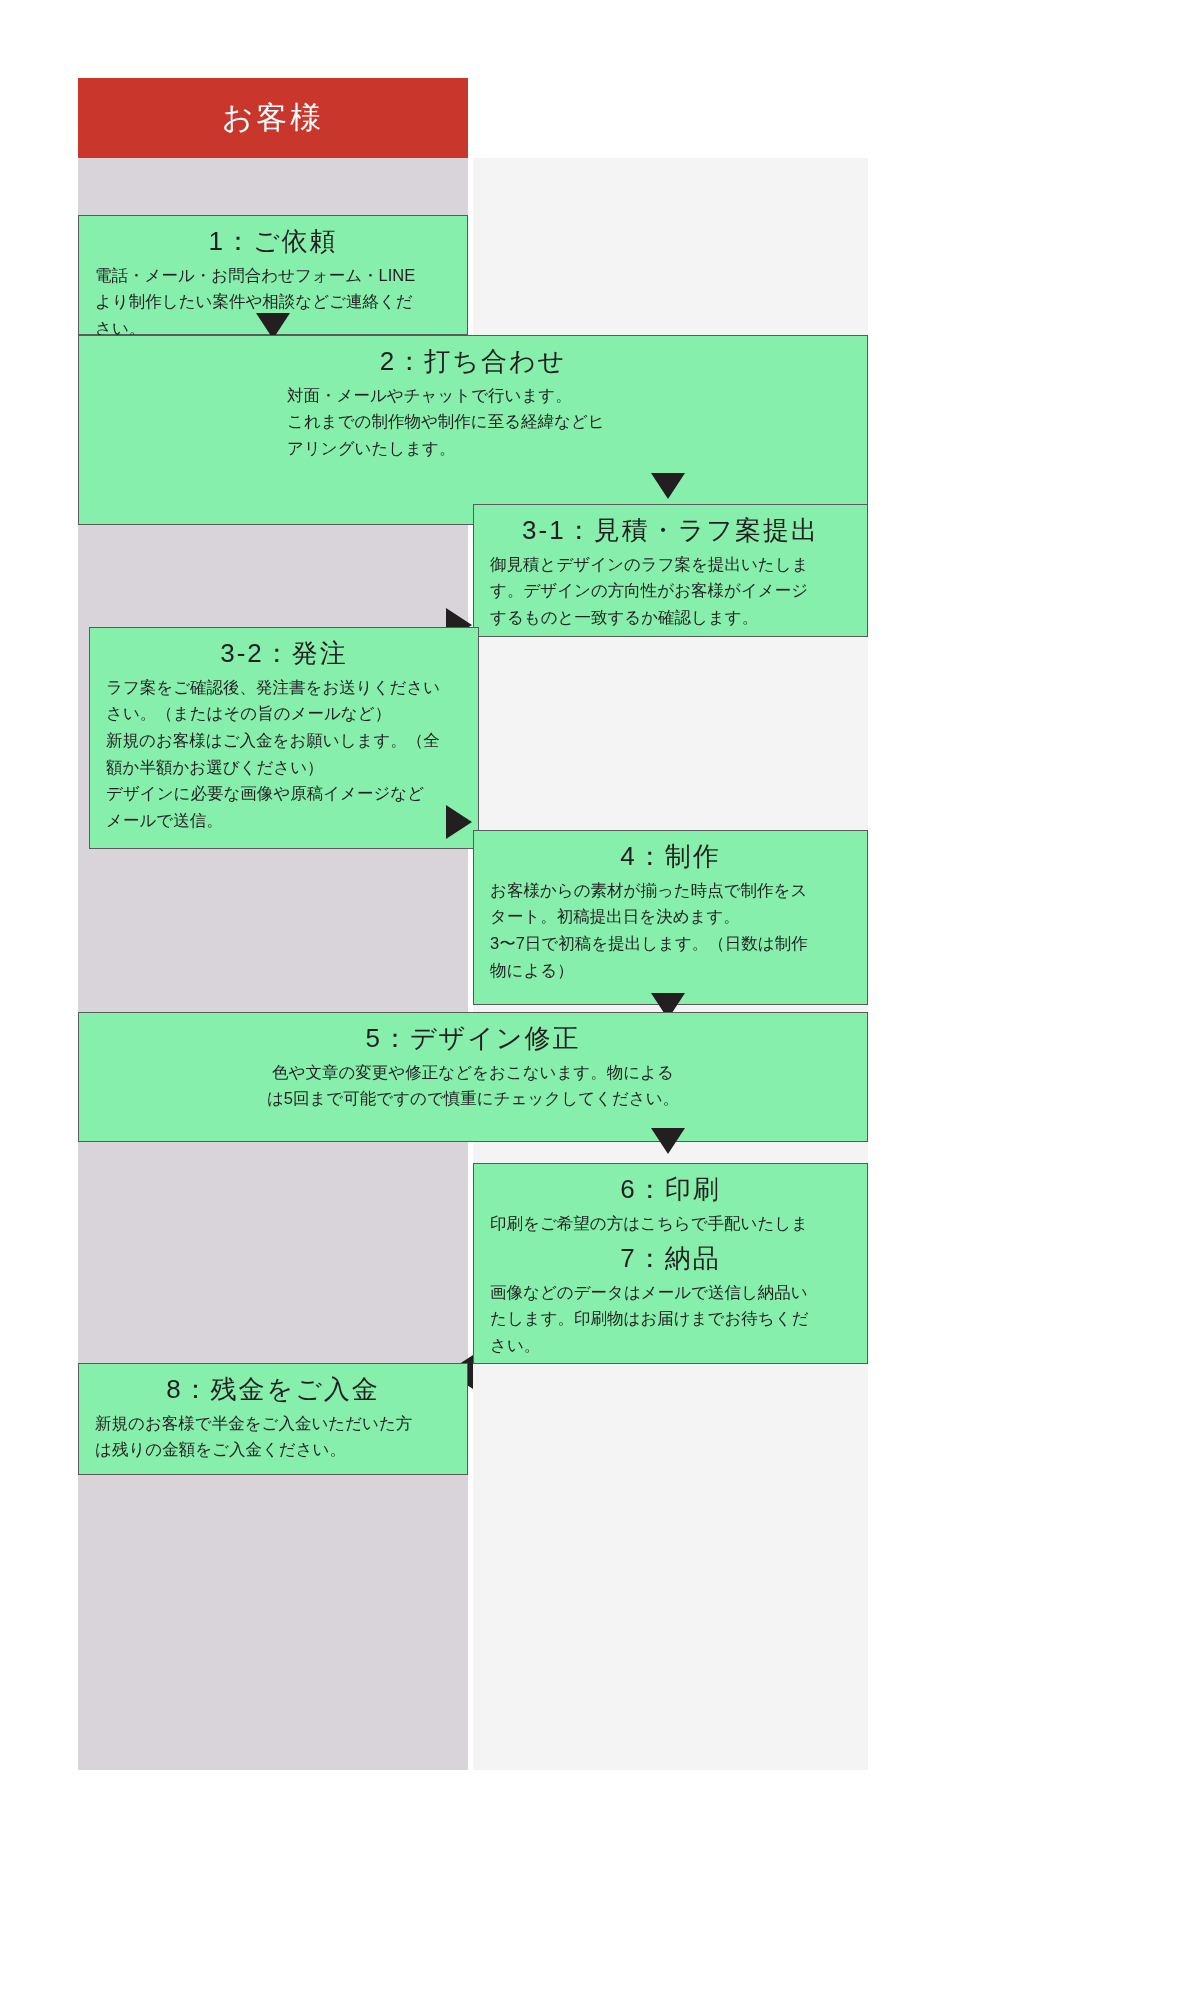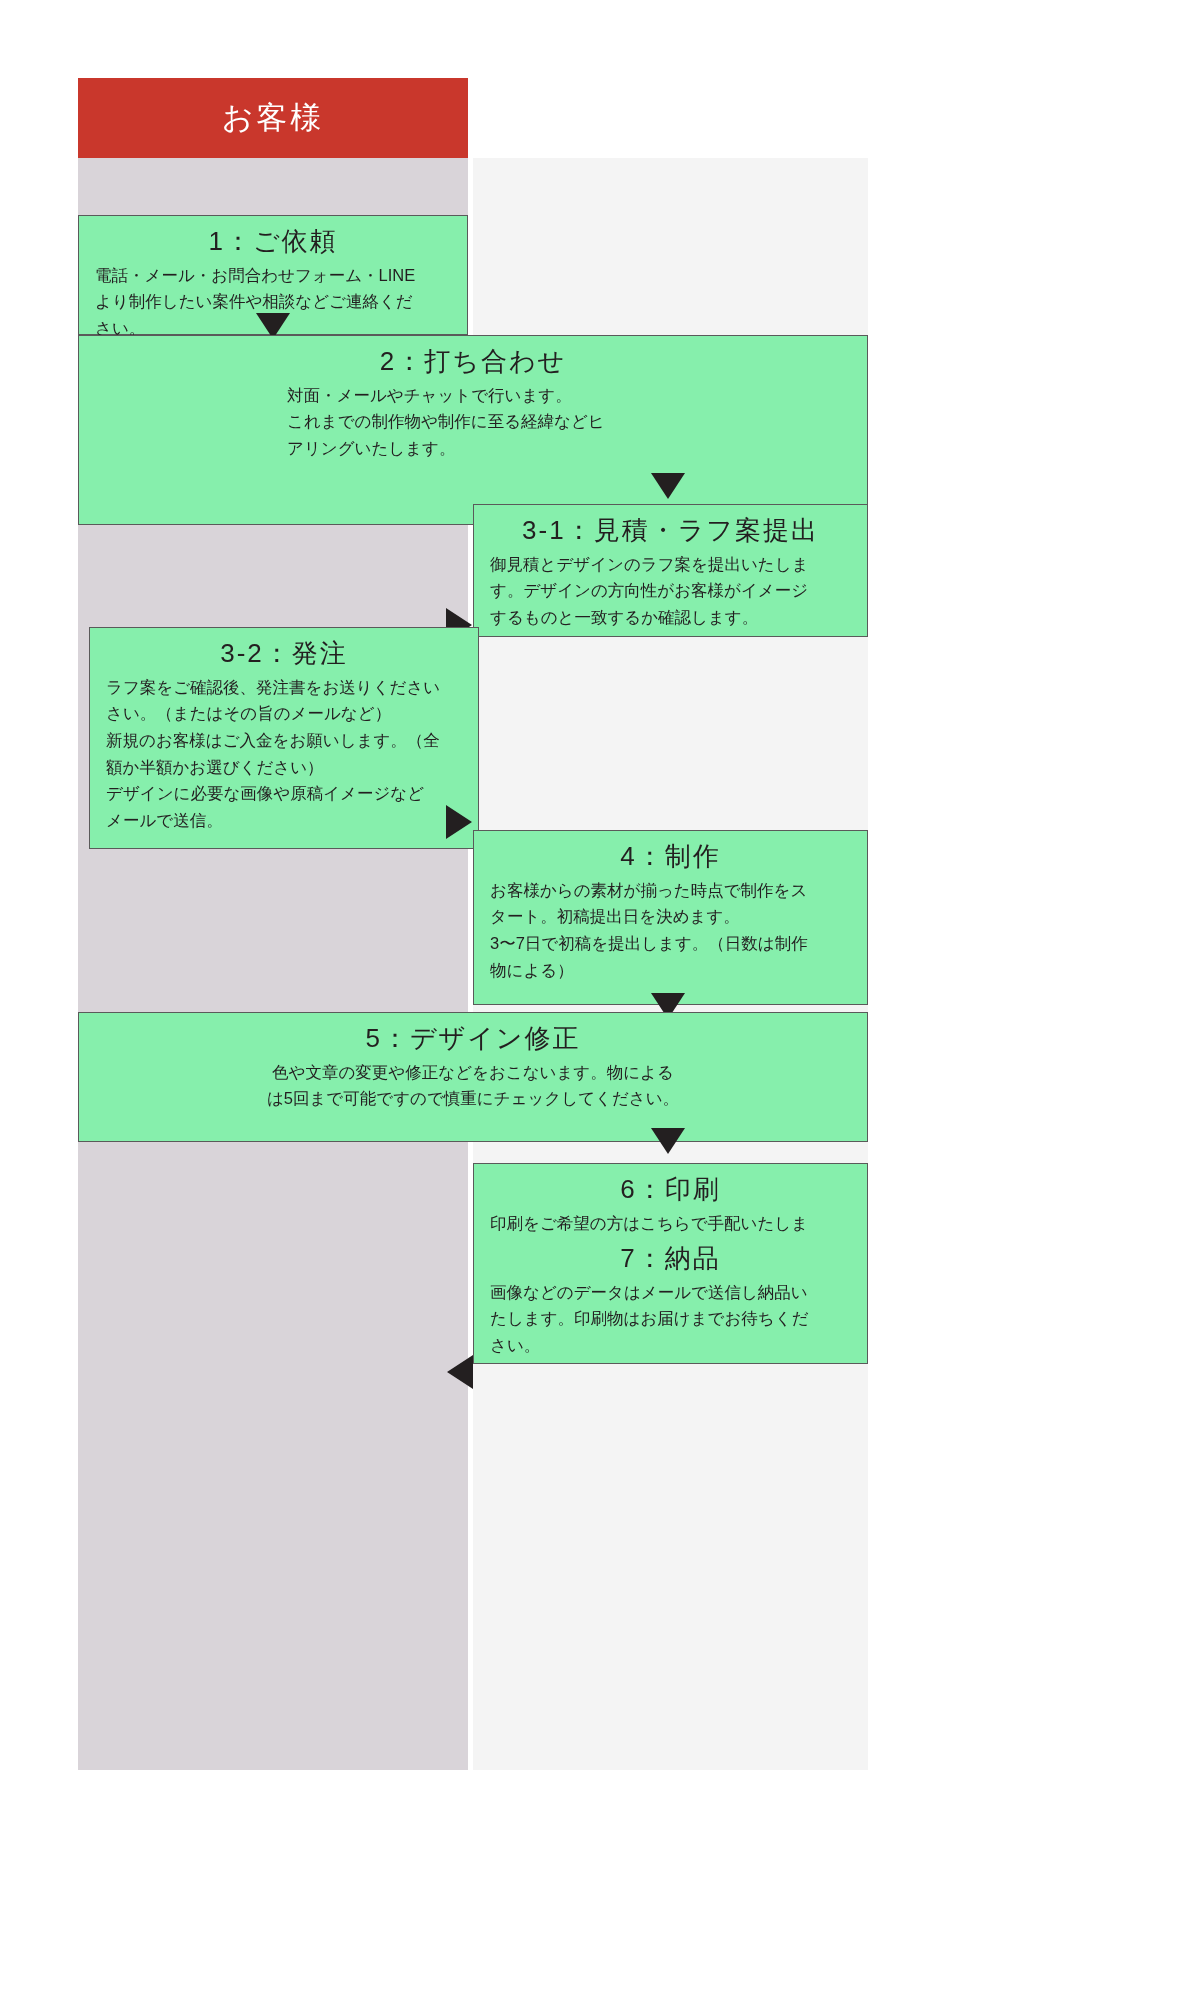--- a/index.html
+++ b/index.html
@@ -122,14 +122,19 @@
 
   <div class="box" style="left:473px;top:1233px;width:395px;height:131px;border-top:none;">
     <div class="ttl">7：納品</div>
     <div class="bdy">画像などのデータはメールで送信し納品い
 たします。印刷物はお届けまでお待ちくだ
 さい。</div>
   </div>
 
   <div class="arw left" style="left:447px;top:1355px;"></div>
 
+  <div class="box" style="left:78px;top:1363px;width:390px;height:112px;">
+    <div class="ttl">8：残金をご入金</div>
+    <div class="bdy">新規のお客様で半金をご入金いただいた方
+は残りの金額をご入金ください。</div>
+  </div>
 
 </div>
 
 </body></html>

